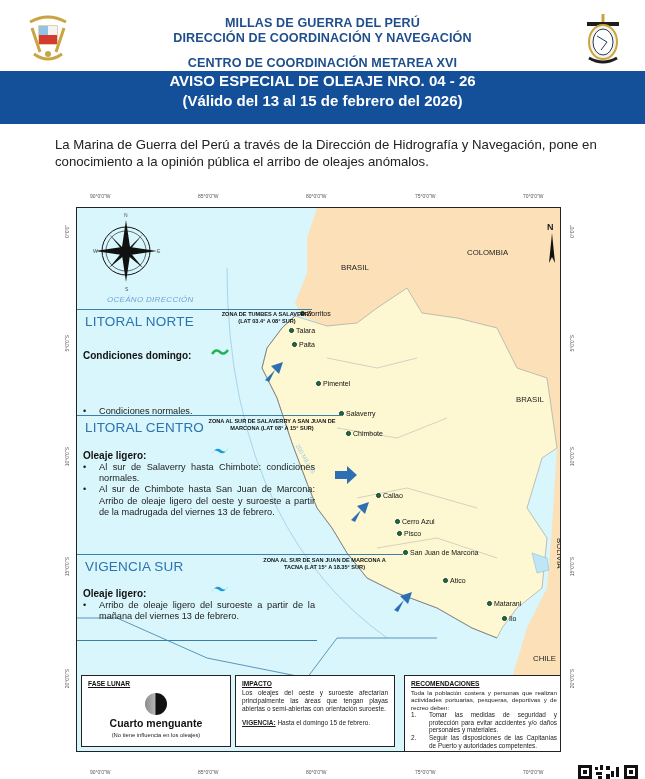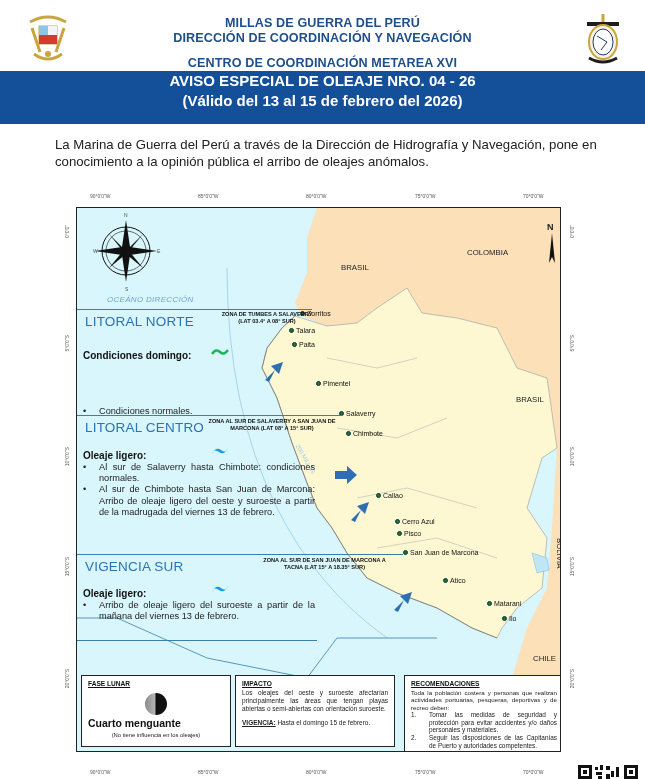--- a/index.html
+++ b/index.html
@@ -40,21 +40,21 @@
   .ocean-label { position: absolute; left: 30px; top: 87px; font-size: 8px; font-style: italic; color: #6fa6d6; letter-spacing: 0.3px; }
   .country { position: absolute; font-size: 7.8px; color: #222; }
   .city { position: absolute; font-size: 7px; color: #111; display: flex; align-items: center; }
   .city .dot { width: 5px; height: 5px; border-radius: 50%; background: #1e6b4f; border: 1px solid #0b3d2a; margin-right: 2px; }
 
   
   .box { position: absolute; background: #fff; border: 1.5px solid #222; }
   .box-title { font-size: 6.6px; font-weight: bold; text-decoration: underline; color: #111; }
   .box-text { font-size: 6.5px; line-height: 8px; color: #222; text-align: justify; }
   .moon { width: 22px; height: 22px; border-radius: 50%; margin: 6px auto 2px auto; background: linear-gradient(90deg, #8a8a8a 0%, #b5b5b5 45%, #111 50%, #111 100%); }
-  .moon-label { font-size: 10.5px; font-weight: bold; color: #111; }
+  .moon-label { font-size: 10.5px; font-weight: bold; text-align: center; color: #111; }
   .moon-note { font-size: 5.8px; text-align: center; color: #222; margin-top: 3px; }
   .rec-list { list-style: none; }
   .rec-list li { position: relative; padding-left: 18px; font-size: 6.4px; line-height: 7.6px; text-align: justify; }
   .rec-list li span.num { position: absolute; left: 0; top: 0; }
 
   .qr { position: absolute; left: 578px; top: 765px; width: 62px; height: 14px; }
 </style>
 </head>
 <body>
 

